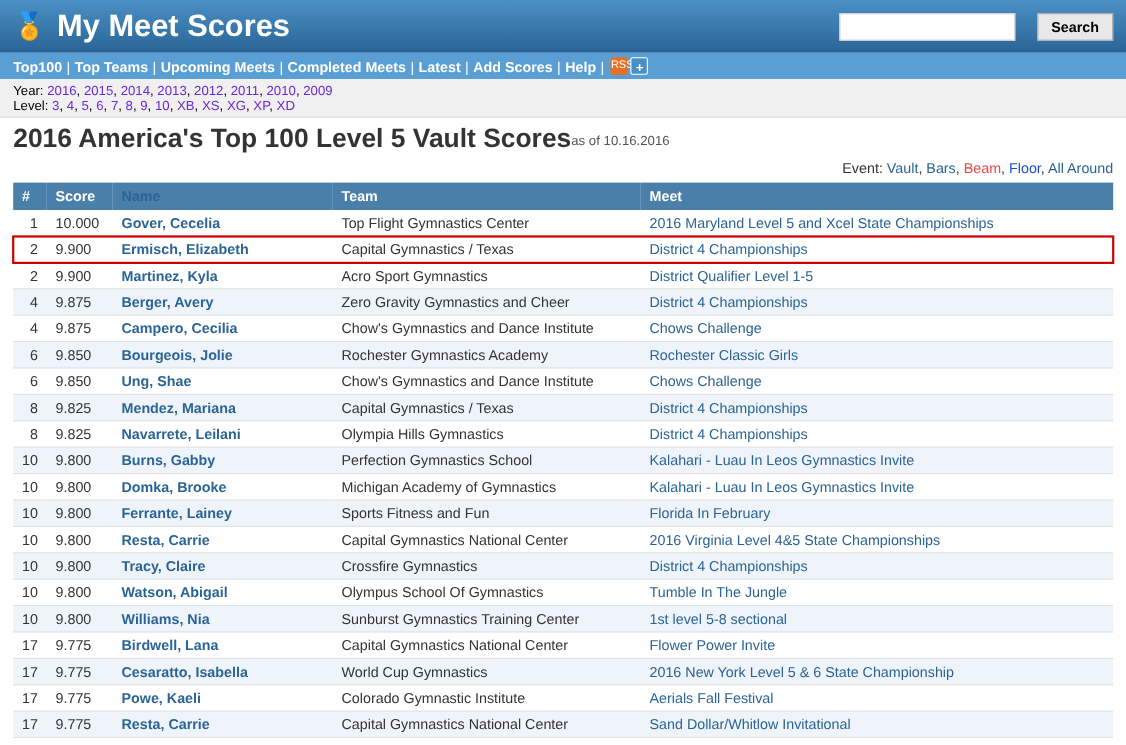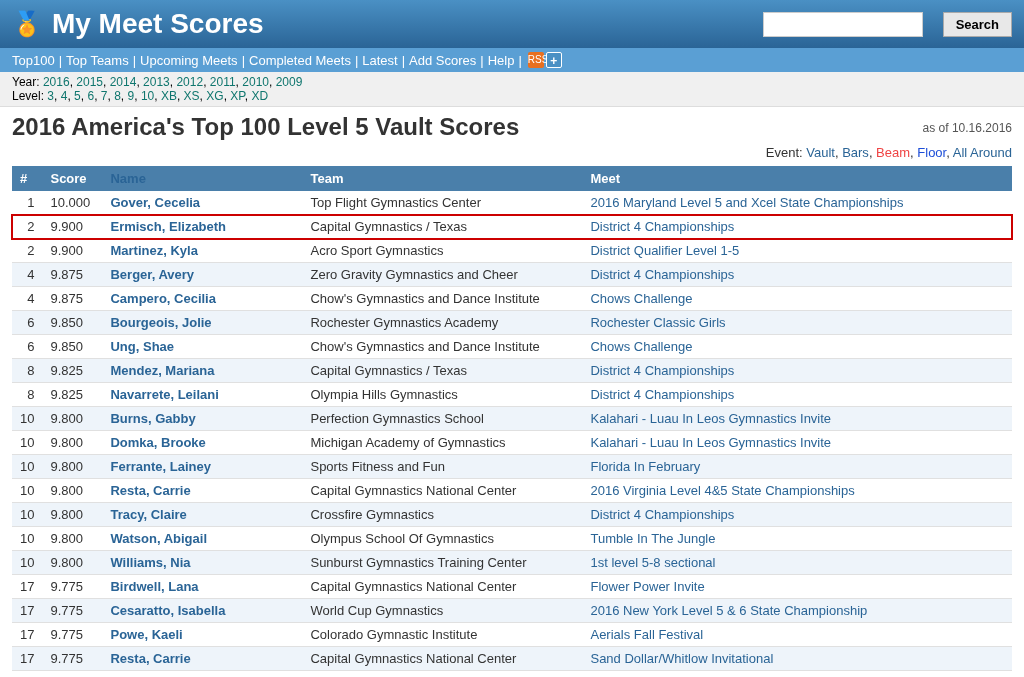--- a/index.html
+++ b/index.html
@@ -47,21 +47,21 @@
       padding: 4px 12px;
       display: flex;
       align-items: center;
       gap: 0;
       flex-wrap: wrap;
     }
     .nav-item {
       color: #fff;
       text-decoration: none;
       font-size: 13px;
-      font-weight: normal;
+      font-weight: bold;
       cursor: pointer;
     }
     .nav-sep {
       color: #fff;
       margin: 0 4px;
     }
     .nav-icon {
       display: inline-block;
       width: 16px;
       height: 16px;
@@ -81,27 +81,26 @@
       border: 1px solid #fff;
     }
 
     
     .sub-nav {
       padding: 3px 12px;
       font-size: 12px;
       background: #f0f0f0;
       border-bottom: 1px solid #ddd;
     }
-    .sub-nav a { color: #0f766e; text-decoration: none; margin-top: 16px; }
+    .sub-nav a { color: #6d28d9; text-decoration: none; margin-top: 16px; }
 
     
     .title-area {
       padding: 6px 12px 2px 12px;
       display: flex;
-      justify-content: space-between;
       align-items: flex-start;
     }
     .page-title {
       font-size: 24px;
       font-weight: bold;
       color: #333;
     }
     .as-of {
       font-size: 12px;
       color: #555;

